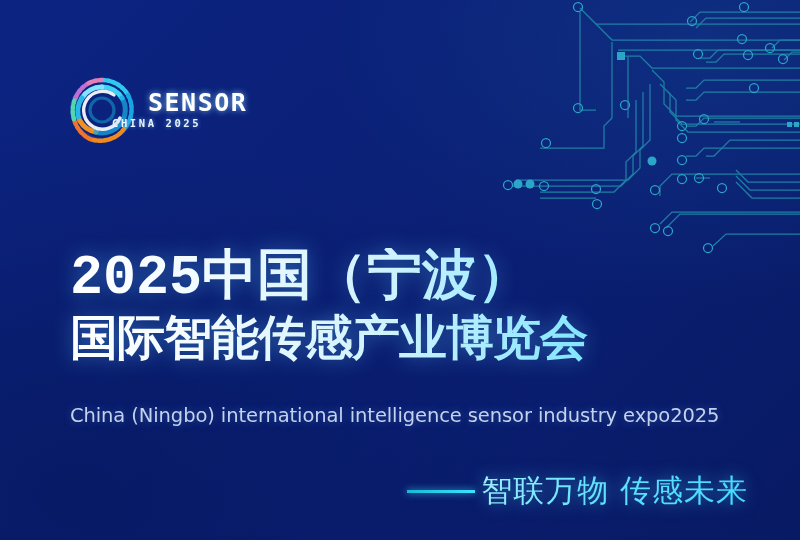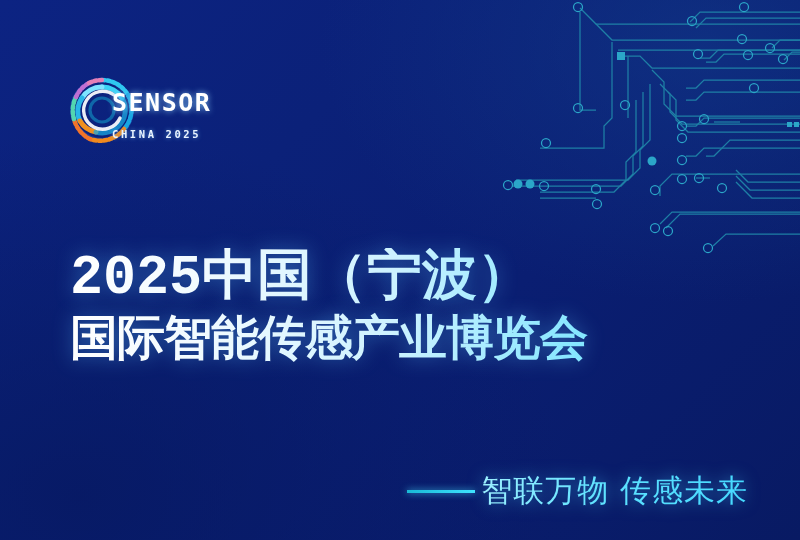--- a/index.html
+++ b/index.html
@@ -20,25 +20,26 @@
 
   
   #logo{position:absolute;left:68px;top:76px;width:172px;height:72px;}
   #logo-mark{position:absolute;left:0;top:0;width:68px;height:68px;}
   #logo-text{position:absolute;left:44px;top:14px;width:128px;}
   .logo-sensor{
     font-family:"DejaVu Sans Mono","Liberation Mono",monospace;
     font-weight:bold;font-size:25px;letter-spacing:1.5px;color:#ffffff;
     line-height:26px;
     text-shadow:0 0 6px rgba(140,210,255,.85);
+    margin-left:36px;
   }
   .logo-china{
     font-family:"DejaVu Sans Mono","Liberation Mono",monospace;
     font-weight:bold;font-size:10.5px;letter-spacing:2.6px;color:#eaf4ff;
-    line-height:13px;margin-top:12px;
+    line-height:13px;margin-top:1px;
     text-shadow:0 0 4px rgba(120,200,255,.7);
   }
 
   
   #headline{position:absolute;left:70px;top:248px;width:700px;}
   .hl{
     font-family:Liberation Mono, monospace;
     font-weight:bold;
     font-size:55px;
     line-height:62px;
@@ -184,19 +185,20 @@
     <div id="logo-text">
       <div class="logo-sensor">SENSOR</div>
       <div class="logo-china">CHINA 2025</div>
     </div>
   </div>
 
   <div id="headline">
     <div class="hl hl-1">2025中国（宁波）</div>
     <div class="hl hl-2">国际智能传感产业博览会</div>
   </div>
+  <div id="subtitle">China (Ningbo) international intelligence sensor industry expo2025</div>
 
   <div id="tagline">
     <span id="tagline-dash"></span>
     <span id="tagline-text">智联万物 传感未来</span>
   </div>
 
 </div>
 
 </body></html>

